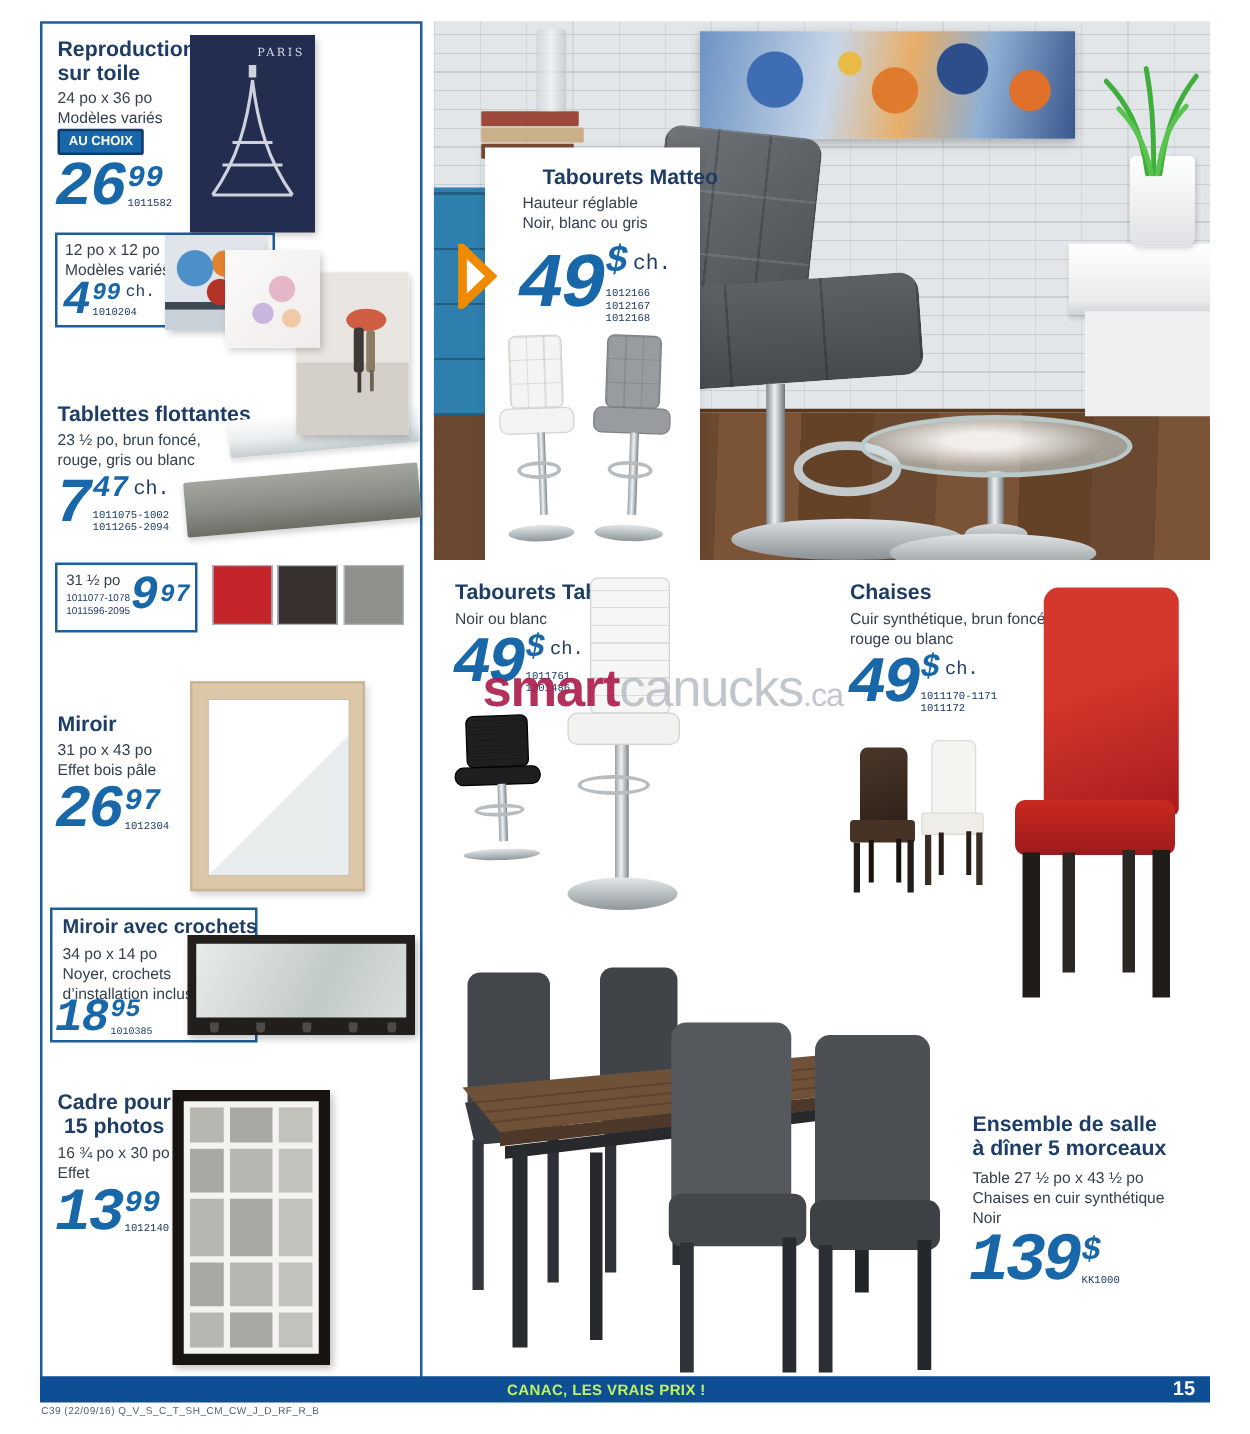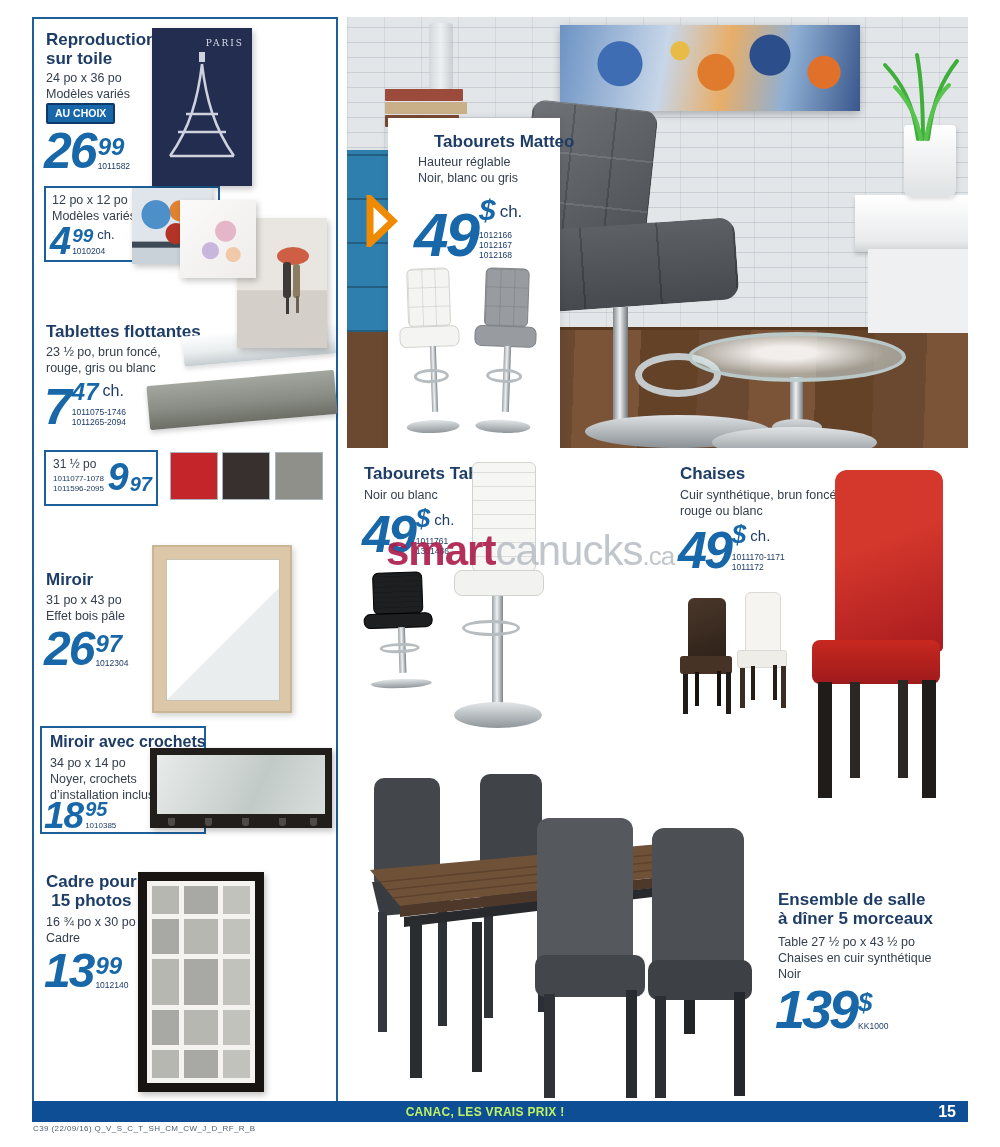--- a/index.html
+++ b/index.html
@@ -15,21 +15,21 @@
         background-color:#e2e6e9;
         background-image:
           repeating-linear-gradient(0deg, rgba(140,152,160,.30) 0 1px, transparent 1px 15px),
           repeating-linear-gradient(90deg, rgba(140,152,160,.18) 0 1px, transparent 1px 37px);}
   
   .title{font-weight:bold;color:var(--navy);font-size:17px;line-height:19px;}
   .title.md{font-size:16px;line-height:18px;}
   .desc{font-size:12.5px;line-height:16px;color:var(--desc);}
   .sku{font-style:normal;font-weight:normal;color:var(--navy);font-size:8.5px;line-height:10px;letter-spacing:0;}
   
-  .price{display:flex;align-items:flex-end;color:var(--blue);font-weight:bold;font-style:italic;line-height:.8;}
+  .price{display:flex;align-items:center;color:var(--blue);font-weight:bold;font-style:italic;line-height:.8;font-family:Liberation Mono, monospace;}
   .price .d{letter-spacing:-2px;}
   .price .stack{display:flex;flex-direction:column;margin-left:2px;}
   .price .row{display:flex;align-items:flex-start;}
   .price .unit{font-style:normal;font-weight:normal;color:var(--navy);margin-left:4px;}
   .p-2699 .d{font-size:50px;} .p-2699 .c{font-size:24px;} 
   .p-499 .d{font-size:38px;letter-spacing:-1px;} .p-499 .c{font-size:19px;} .p-499 .unit{font-size:13px;margin-top:2px;}
   .p-747 .d{font-size:50px;} .p-747 .c{font-size:24px;} .p-747 .unit{font-size:16px;margin-top:3px;}
   .p-997 .d{font-size:38px;letter-spacing:-1px;} .p-997 .c{font-size:20px;}
   .p-2697 .d{font-size:48px;} .p-2697 .c{font-size:24px;}
   .p-1895 .d{font-size:37px;letter-spacing:-1px;} .p-1895 .c{font-size:20px;}
@@ -204,21 +204,21 @@
 <div class="abs desc" style="left:46px;top:360px;">rouge, gris ou blanc</div>
 <div class="abs shelf-white" style="left:183px;top:330px;"></div>
 <div class="abs shelf-gray" style="left:148px;top:378px;"></div>
 <div class="abs price p-747" style="left:44px;top:382px;">
   <span class="d">7</span>
   <span class="stack">
     <span class="row">
       <span class="c">47</span>
       <span class="unit">ch.</span>
     </span>
-    <span class="sku" style="margin-top:6px;">1011075-1746</span>
+    <span class="sku" style="margin-top:6px;">1011075-1002</span>
     <span class="sku">1011265-2094</span>
   </span>
 </div>
 
 <div class="abs bluebox" style="left:44px;top:450px;width:110px;height:52px;">
   <div class="desc" style="position:absolute;left:7px;top:4px;font-size:12px;">31 ½ po</div>
   <div class="sku" style="position:absolute;left:7px;top:22px;font-size:8px;">1011077-1078</div>
   <div class="sku" style="position:absolute;left:7px;top:32px;font-size:8px;">1011596-2095</div>
   <div class="price p-997" style="position:absolute;right:4px;top:10px;">
     <span class="d">9</span>
@@ -264,21 +264,21 @@
   <div class="hook" style="left:92px;"></div>
   <div class="hook" style="left:129px;"></div>
   <div class="hook" style="left:160px;"></div>
 </div>
 
 <div class="abs title" style="left:46px;top:872px;text-align:center;">
   <div>Cadre pour</div>
   <div>15 photos</div>
 </div>
 <div class="abs desc" style="left:46px;top:914px;">16 ¾ po x 30 po</div>
-<div class="abs desc" style="left:46px;top:930px;">Cadre</div>
+<div class="abs desc" style="left:46px;top:930px;">Effet</div>
 <div class="abs price p-1399" style="left:44px;top:952px;">
   <span class="d">13</span>
   <span class="stack">
     <span class="c">99</span>
     <span class="sku" style="margin-top:5px;">1012140</span>
   </span>
 </div>
 <div class="abs photo-frame" style="left:138px;top:872px;">
   <div class="mat">
     <div class="ph"></div>

